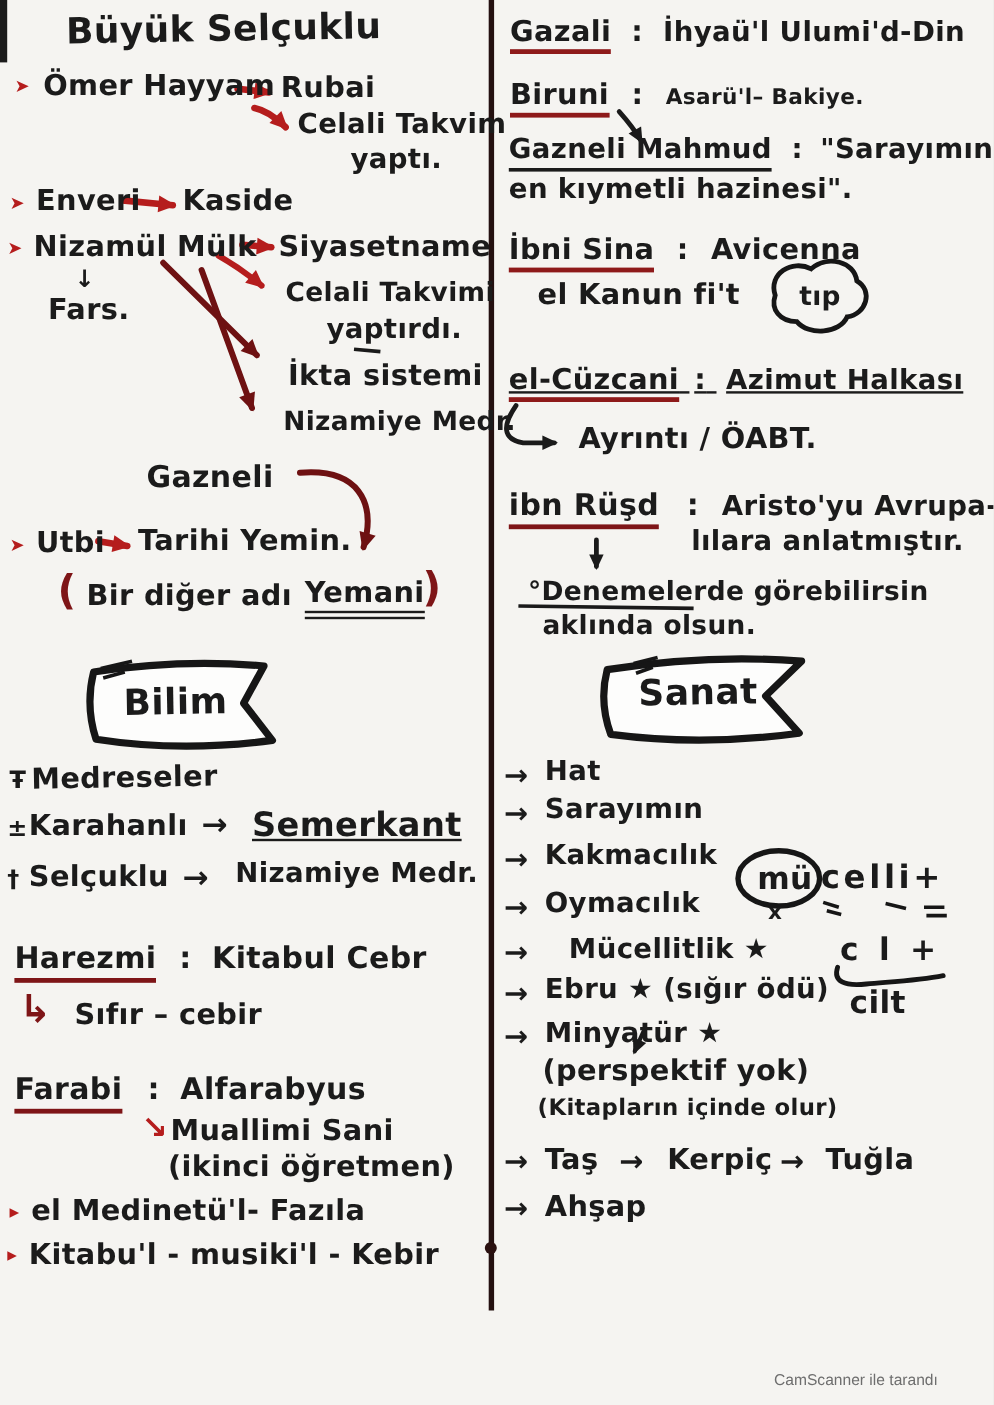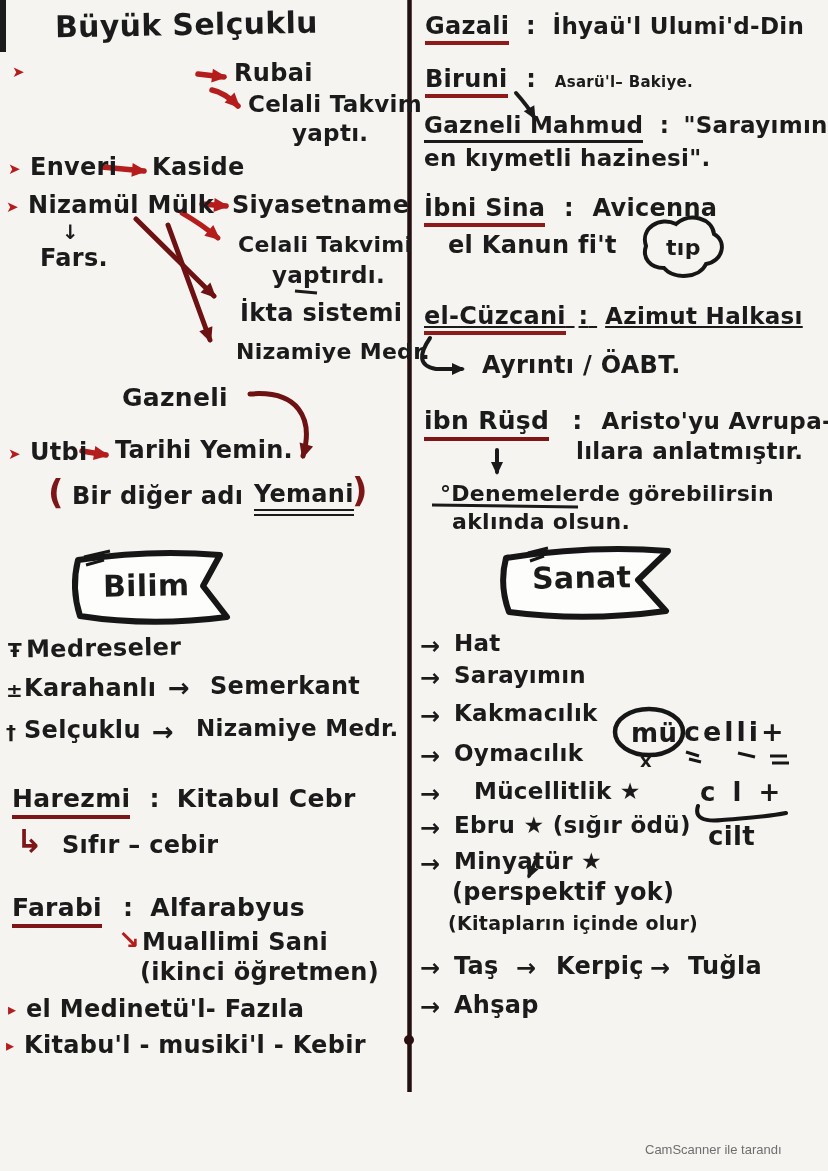--- a/index.html
+++ b/index.html
@@ -68,20 +68,21 @@
     <path d="M738,753 L755,757" stroke="#161616" stroke-width="3" fill="none"></path>
     <path d="M770,756 L787,756 M772,763 L789,763" stroke="#161616" stroke-width="3" fill="none"></path>
     <path d="M698,806 C694,818 704,822 722,820 C744,818 766,817 786,813" stroke="#161616" stroke-width="4" fill="none" stroke-linecap="round"></path>
   </svg>
 
   <div class="artifact" style="left:0;top:0;width:6px;height:52px;"></div>
 
   <div class="t" style="left:55px;top:8px;font-size:30px;transform:rotate(-1deg);">Büyük Selçuklu</div>
 
   <span class="t red" style="left:12px;top:64px;font-size:15px;">➤</span>
+  <div class="t" style="left:36px;top:58px;font-size:24px;">Ömer Hayyam</div>
   <div class="t" style="left:234px;top:60px;font-size:24px;">Rubai</div>
   <div class="t" style="left:248px;top:92px;font-size:23px;">Celali Takvim</div>
   <div class="t" style="left:292px;top:121px;font-size:23px;">yaptı.</div>
 
   <span class="t red" style="left:8px;top:161px;font-size:15px;">➤</span>
   <div class="t" style="left:30px;top:154px;font-size:24px;">Enveri</div>
   <div class="t" style="left:152px;top:154px;font-size:24px;">Kaside</div>
 
   <span class="t red" style="left:6px;top:199px;font-size:15px;">➤</span>
   <div class="t" style="left:28px;top:192px;font-size:24px;">Nizamül Mülk</div>
@@ -104,21 +105,21 @@
   <span class="t dred" style="left:352px;top:472px;font-size:34px;">)</span>
 
   <div class="t" style="left:103px;top:569px;font-size:30px;transform:rotate(-1deg);">Bilim</div>
 
   <span class="t" style="left:8px;top:639px;font-size:20px;">Ŧ</span>
   <div class="t" style="left:26px;top:635px;font-size:24px;transform:rotate(-1deg);">Medreseler</div>
 
   <span class="t" style="left:6px;top:679px;font-size:20px;">±</span>
   <div class="t" style="left:24px;top:675px;font-size:24px;">Karahanlı</div>
   <span class="t" style="left:168px;top:674px;font-size:26px;">→</span>
-  <div class="t" style="left:210px;top:673px;font-size:24px;">Semerkant</div>
+  <div class="t" style="left:210px;top:673px;font-size:28px;text-decoration:underline;">Semerkant</div>
 
   <span class="t" style="left:6px;top:721px;font-size:20px;">†</span>
   <div class="t" style="left:24px;top:717px;font-size:24px;">Selçuklu</div>
   <span class="t" style="left:152px;top:718px;font-size:26px;">→</span>
   <div class="t" style="left:196px;top:716px;font-size:23px;">Nizamiye Medr.</div>
 
   <div class="t" style="left:12px;top:785px;font-size:25px;">
     <span class="ul-red">Harezmi</span>
     <span style="margin-left:10px;">:</span>
     <span style="margin-left:8px;">Kitabul Cebr</span>
@@ -142,21 +143,21 @@
 
   <div class="t" style="left:425px;top:13px;font-size:24px;">
     <span class="ul-red2">Gazali</span>
     <span style="margin-left:8px;">:</span>
     <span style="margin-left:8px;font-size:23px;">İhyaü'l Ulumi'd-Din</span>
   </div>
 
   <div class="t" style="left:425px;top:66px;font-size:24px;">
     <span class="ul-red2">Biruni</span>
     <span style="margin-left:10px;">:</span>
-    <span style="margin-left:10px;font-size:15px;">Asarü'l– Bakiye.</span>
+    <span style="margin-left:10px;font-size:18px;">Asarü'l– Bakiye.</span>
   </div>
 
   <div class="t" style="left:424px;top:113px;font-size:23px;">
     <span class="ul-blk">Gazneli Mahmud</span>
     <span style="margin-left:8px;">:</span>
     <span style="margin-left:6px;">"Sarayımın</span>
   </div>
   <div class="t" style="left:424px;top:146px;font-size:23px;">en kıymetli hazinesi".</div>
 
   <div class="t" style="left:424px;top:195px;font-size:24px;">

